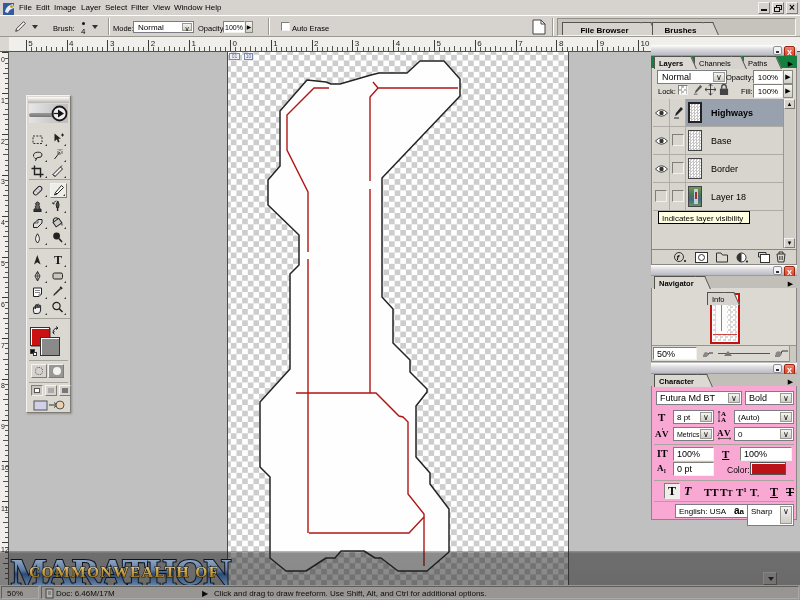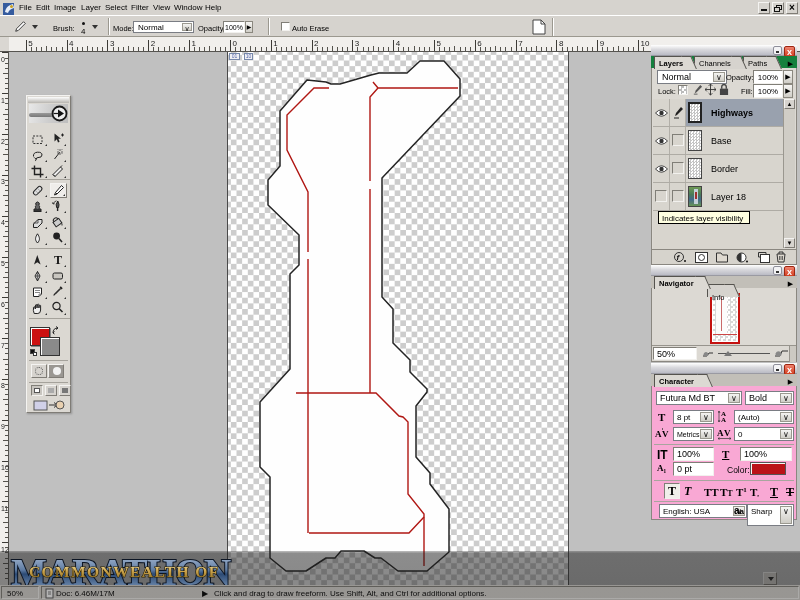--- a/index.html
+++ b/index.html
@@ -70,20 +70,24 @@
   <div class="abs sidebtn" style="left:245px;top:5px;width:8px;height:12px;font-size:6px;line-height:11px">▶</div>
   <div class="abs vline" style="left:268px;top:2px;height:17px"></div>
   <div class="abs sunk" style="left:281px;top:6px;width:9px;height:9px"></div>
   <div class="abs" style="left:292px;top:8px;font-size:7.5px">Auto Erase</div>
 
   <svg class="abs" style="left:532px;top:3px" width="14" height="16" viewBox="0 0 14 16">
         <path d="M1 1 H9 L13 5 V15 H1 Z" fill="#fff" stroke="#444"></path>
         <path d="M9 1 L9 5 L13 5" fill="none" stroke="#444"></path>
       </svg>
   <div class="abs vline" style="left:552px;top:2px;height:18px"></div>
+  <div class="abs" style="left:557px;top:2px;width:239px;height:18px;background:#c6c3bc;border:1px solid #928f88;border-bottom-color:#f5f4f2;border-right-color:#f5f4f2">
+    <div class="tab" style="left:4px;top:3px;width:86px;border-radius:0 8px 0 0;font-size:8px;font-weight:bold;padding-top:3px;text-align:center">File Browser</div>
+    <div class="tab" style="left:94px;top:3px;width:58px;border-radius:0 8px 0 0;font-size:8px;font-weight:bold;padding-top:3px;text-align:center">Brushes</div>
+  </div>
 </div>
 
 <div class="abs" style="left:0;top:37px;width:800px;height:548px;background:#c0c0c0;overflow:hidden">
 
   <svg class="abs" style="left:0;top:0" width="800" height="15" shape-rendering="crispEdges">
     <rect width="800" height="15" fill="#f1efec"></rect>
     <rect x="0" y="0" width="9" height="15" fill="#dad7d2"></rect>
     <line x1="0" y1="14.5" x2="800" y2="14.5" stroke="#565450"></line>
     <g id="hticks">
           <line x1="26.30000000000001" y1="3" x2="26.30000000000001" y2="14" stroke="#3c3a36" stroke-width="1"></line>
@@ -663,21 +667,21 @@
     </div>
   </div>
 </div>
 
 <div class="abs panel" style="left:651px;top:265px;width:146px;height:97px">
   <div class="ptitle"></div>
       <div class="pmin"></div>
       <div class="pclose">x</div>
   <div class="abs" style="left:0;top:11px;right:0;height:12px;background:#c2bfb8">
     <div class="tab" style="left:3px;top:0;width:48px;font-weight:bold;z-index:3;background:#dcd9d3;font-size:7.5px;padding-top:2px">Navigator</div>
-    <div class="tab" style="left:56px;top:8px;width:24px;z-index:2;font-size:7.5px;padding-top:8px">Info</div>
+    <div class="tab" style="left:56px;top:16px;width:24px;z-index:2;font-size:7.5px;padding-top:2px">Info</div>
     <div class="abs" style="right:2px;top:3px;width:9px;height:9px;font-size:7px;line-height:9px;text-align:center">▶</div>
   </div>
   <div class="abs" style="left:0;top:23px;right:0;bottom:0;background:#dcd9d3;border:1px solid #8a8780;border-top:none">
 
     <div class="abs" style="left:58px;top:5px;width:30px;height:51px;background:#fff;outline:2px solid #c41210;outline-offset:-2px;border:1px solid #333">
       <div class="abs" style="left:2px;top:2px;right:2px;bottom:2px;background:conic-gradient(#d8d8d8 90deg,#fff 90deg 180deg,#d8d8d8 180deg 270deg,#fff 270deg) 0 0/5px 5px"></div>
       <div class="abs" style="left:5px;top:2px;width:11px;height:38px;background:#fcfcfc"></div>
       <div class="abs" style="left:10px;top:3px;width:1px;height:34px;background:#c96a6a"></div>
       <div class="abs" style="left:2px;top:40px;right:2px;height:1px;background:#cc4444"></div>
     </div>
@@ -746,21 +750,21 @@
           <text x="0" y="9" font-size="9" font-weight="bold" font-family="Liberation Serif">A</text>
           <text x="7" y="9" font-size="9" font-weight="bold" font-family="Liberation Serif">V</text>
           <path d="M1 11.5 H14 M1 11.5 L2.5 10.5 M1 11.5 L2.5 12.5 M14 11.5 L12.5 10.5 M14 11.5 L12.5 12.5" stroke="#333" stroke-width="0.7" fill="none"></path>
         </svg>
     <div class="abs combo" style="left:82px;top:41px;width:60px;height:14px;font-size:8px">
           <span style="position:absolute;left:3px;top:2px">0</span>
           <span class="cb">∨</span>
         </div>
     <hr style="position:absolute;left:2px;right:2px;top:58px;border:none;border-top:1px solid #a8a59e">
 
-    <div class="abs" style="left:5px;top:62px;font-size:12px;font-weight:bold;font-family:Liberation Sans, sans-serif">IT</div>
+    <div class="abs" style="left:5px;top:62px;font-size:10px;font-weight:bold;font-family:Liberation Serif, serif">IT</div>
     <div class="abs sunk" style="left:21px;top:61px;width:41px;height:14px;background:#fff;font-size:9px;padding:1px 0 0 3px">100%</div>
     <div class="abs" style="left:70px;top:62px;font-size:11px;font-weight:bold;font-family:'Liberation Serif',serif;text-decoration:underline">T</div>
     <div class="abs sunk" style="left:88px;top:61px;width:52px;height:14px;background:#fff;font-size:9px;padding:1px 0 0 3px">100%</div>
 
     <div class="abs" style="left:5px;top:77px;font-size:9px;font-weight:bold;font-family:'Liberation Serif',serif">A₁</div>
     <div class="abs sunk" style="left:21px;top:76px;width:41px;height:14px;background:#fff;font-size:9px;padding:1px 0 0 3px">0 pt</div>
     <div class="abs" style="left:75px;top:79px;font-size:8.5px">Color:</div>
     <div class="abs" style="left:98px;top:76px;width:36px;height:13px;background:#bb1218;border:1px solid #555;box-shadow:inset 1px 1px 0 #f7f7f7"></div>
     <hr style="position:absolute;left:2px;right:2px;top:94px;border:none;border-top:1px solid #a8a59e">
 
@@ -769,21 +773,21 @@
       <div class="abs" style="left:32px;top:1px;font-size:12px;font-style:italic">T</div>
       <div class="abs" style="left:52px;top:3px;font-size:11px">TT</div>
       <div class="abs" style="left:68px;top:3px;font-size:11px">T<span style="font-size:8px">T</span></div>
       <div class="abs" style="left:84px;top:3px;font-size:11px">T<span style="font-size:7px;vertical-align:4px">1</span></div>
       <div class="abs" style="left:98px;top:3px;font-size:11px">T<span style="font-size:7px">,</span></div>
       <div class="abs" style="left:118px;top:2px;font-size:12px;text-decoration:underline">T</div>
       <div class="abs" style="left:134px;top:2px;font-size:12px;text-decoration:line-through">T</div>
     </div>
     <hr style="position:absolute;left:2px;right:2px;top:115px;border:none;border-top:1px solid #a8a59e">
 
-    <div class="abs combo" style="left:7px;top:118px;width:88px;height:14px;font-size:8px">
+    <div class="abs combo" style="left:23px;top:118px;width:88px;height:14px;font-size:8px">
           <span style="position:absolute;left:3px;top:2px">English: USA</span>
           <span class="cb">∨</span>
         </div>
     <div class="abs" style="left:82px;top:119px;font-size:10px;font-weight:bold">a<span style="font-size:8px">a</span></div>
     <div class="abs combo" style="left:95px;top:118px;width:47px;height:22px;font-size:8px">
           <span style="position:absolute;left:3px;top:2px">Sharp</span>
           <span class="cb">∨</span>
         </div>
   </div>
 </div>

